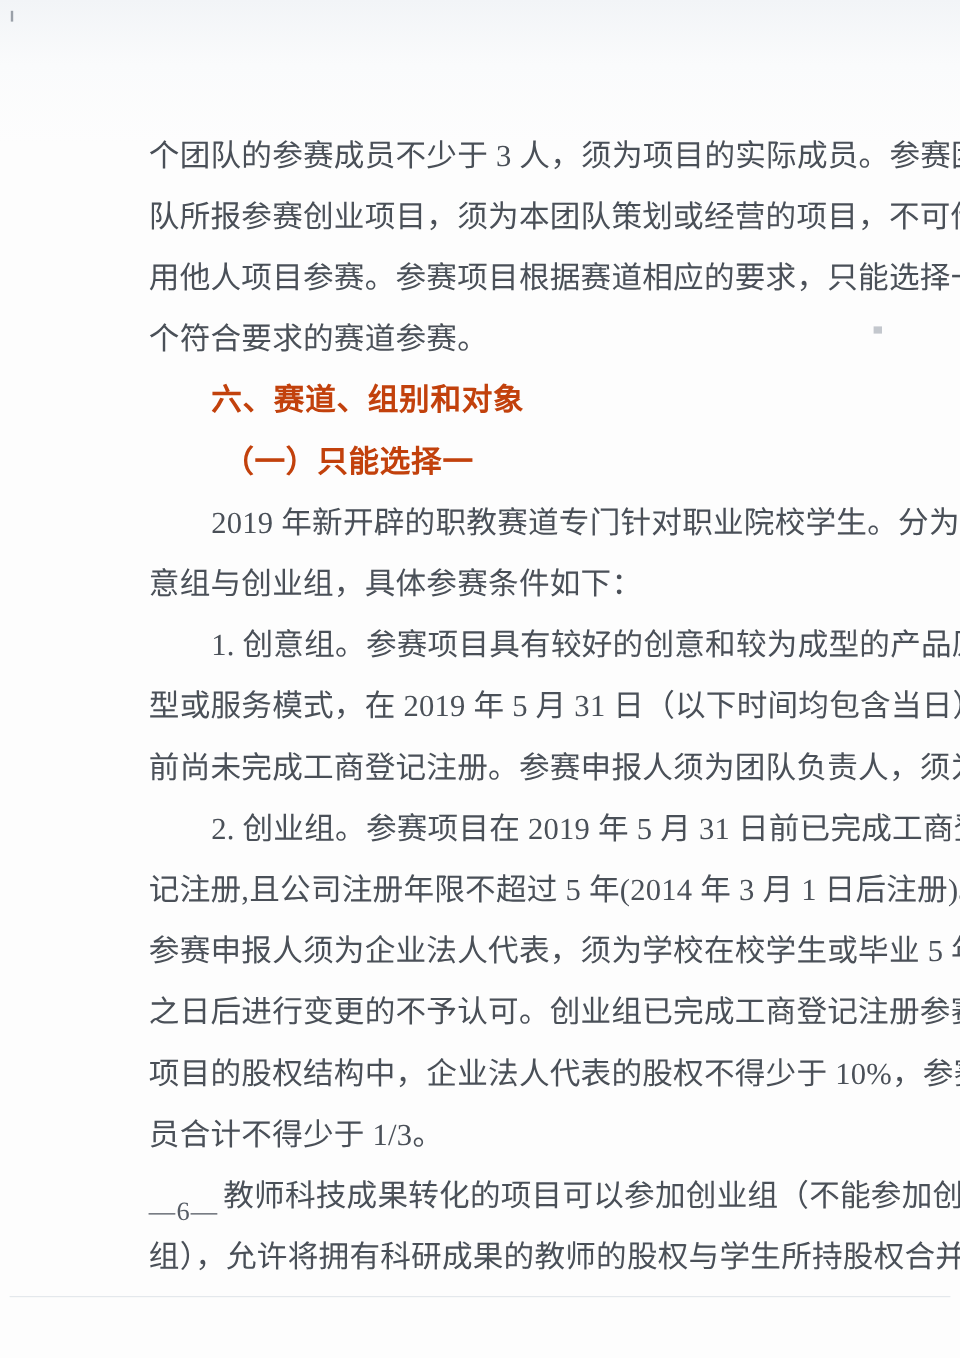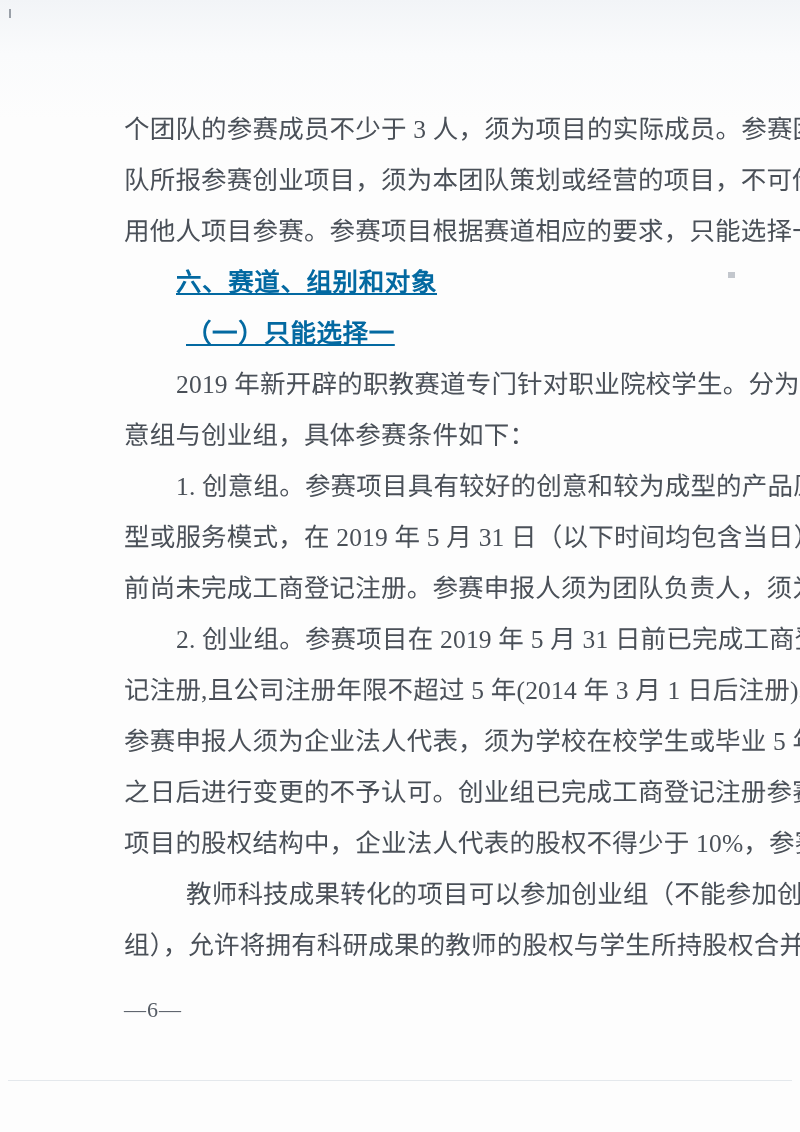--- a/index.html
+++ b/index.html
@@ -76,23 +76,22 @@
     letter-spacing: .2px;
   }
 
   .line.justify {
     
     letter-spacing: .2px;
   }
 
   .line.heading {
     font-weight: bold;
-    color: #0369a1;
+    color: #c2410c;
     letter-spacing: .6px;
-    text-decoration: underline;
   }
   .line.indent2 { padding-left: 52px; }
   .line.indent3 { padding-left: 62px; }
 
   .footer {
     position: absolute;
     left: 124px;
     top: 995px;
     width: 556px;
     font-size: 22px;
@@ -110,20 +109,21 @@
   <div class="scan-tick"></div>
   <div class="scan-speck"></div>
   <div class="scan-edge-line"></div>
 
   <div class="content">
 
     <div>
       <div class="line justify">个团队的参赛成员不少于 3 人，须为项目的实际成员。参赛团</div>
       <div class="line justify">队所报参赛创业项目，须为本团队策划或经营的项目，不可借</div>
       <div class="line justify">用他人项目参赛。参赛项目根据赛道相应的要求，只能选择一</div>
+      <div class="line">个符合要求的赛道参赛。</div>
     </div>
 
     <div class="line heading indent2">六、赛道、组别和对象</div>
 
     <div class="line heading indent3">（一）只能选择一</div>
 
     <div>
       <div class="line justify indent2">2019 年新开辟的职教赛道专门针对职业院校学生。分为创</div>
       <div class="line">意组与创业组，具体参赛条件如下：</div>
     </div>
@@ -133,20 +133,21 @@
       <div class="line justify">型或服务模式，在 2019 年 5 月 31 日（以下时间均包含当日）</div>
       <div class="line justify">前尚未完成工商登记注册。参赛申报人须为团队负责人，须为</div>
     </div>
 
     <div>
       <div class="line justify indent2">2. 创业组。参赛项目在 2019 年 5 月 31 日前已完成工商登</div>
       <div class="line justify">记注册,且公司注册年限不超过 5 年(2014 年 3 月 1 日后注册)。</div>
       <div class="line justify">参赛申报人须为企业法人代表，须为学校在校学生或毕业 5 年</div>
       <div class="line justify">之日后进行变更的不予认可。创业组已完成工商登记注册参赛</div>
       <div class="line justify">项目的股权结构中，企业法人代表的股权不得少于 10%，参赛成</div>
+      <div class="line">员合计不得少于 1/3。</div>
     </div>
 
     <div>
       <div class="line justify indent3">教师科技成果转化的项目可以参加创业组（不能参加创意</div>
       <div class="line justify">组），允许将拥有科研成果的教师的股权与学生所持股权合并</div>
 
     </div>
 
   </div>
 

